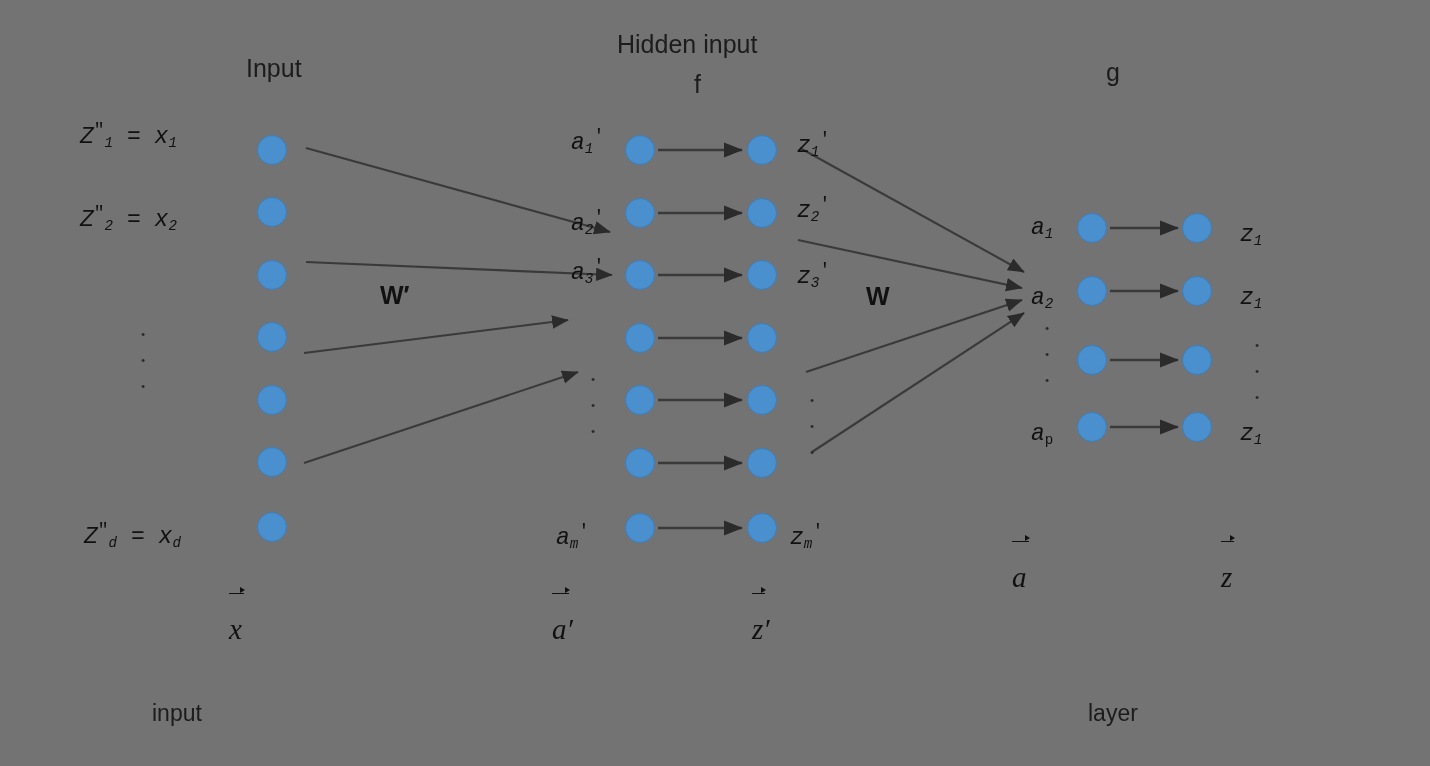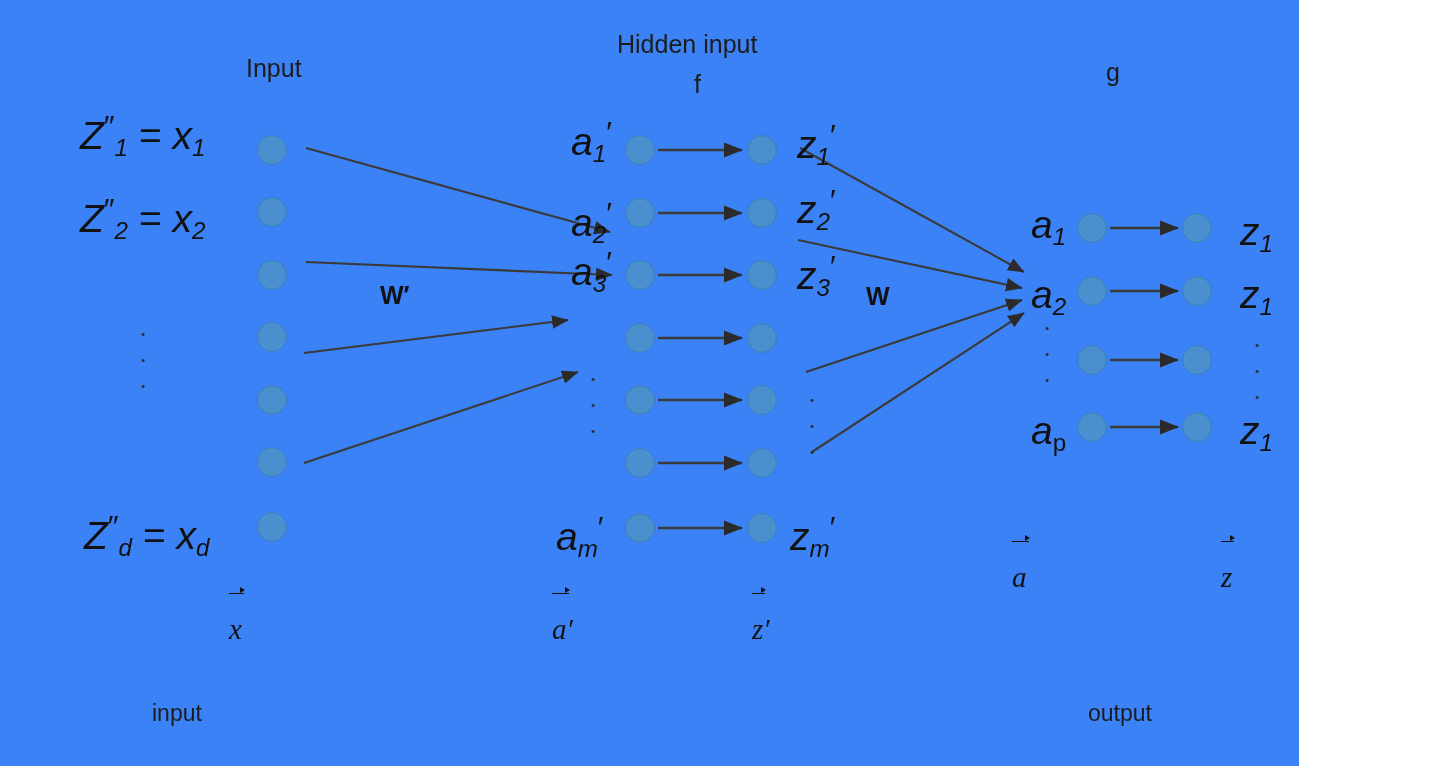--- a/index.html
+++ b/index.html
@@ -5,23 +5,23 @@
   html, body {
     margin: 0;
     padding: 0;
     background: #ffffff;
   }
   body {
     font-family: "Liberation Sans", sans-serif;
   }
   #canvas {
     position: relative;
-    width: 1299px;
+    width: 1430px;
     height: 766px;
-    background: #3b82f6;
+    background: #737373;
     overflow: hidden;
   }
   #edges {
     position: absolute;
     left: 0;
     top: 0;
     width: 1430px;
     height: 766px;
   }
   .node {
@@ -43,24 +43,25 @@
     font-family: "Liberation Sans", sans-serif;
     font-size: 25px;
     color: #1c1c1c;
   }
   .foot {
     font-family: "Liberation Sans", sans-serif;
     font-size: 23px;
     color: #1c1c1c;
   }
   .math {
-    font-family: Liberation Sans, sans-serif;
+    font-family: Liberation Mono, monospace;
     font-style: italic;
-    font-size: 39px;
+    font-size: 23px;
     color: #111111;
+    margin-top: 12px;
   }
   .mathb {
     font-family: "Liberation Sans", sans-serif;
     font-weight: bold;
     font-size: 25px;
     font-style: normal;
     color: #111111;
   }
   .math sub {
     font-size: 0.62em;
@@ -314,15 +315,15 @@
     <span class="arr">z</span><span>′</span>
   </div>
   <div class="vec" style="left:1012px; top:561px;">
     <span class="arr">a</span>
   </div>
   <div class="vec" style="left:1221px; top:561px;">
     <span class="arr">z</span>
   </div>
 
   <div class="lbl foot" style="left:152px; top:702px;">input</div>
-  <div class="lbl foot" style="left:1088px; top:702px;">output</div>
+  <div class="lbl foot" style="left:1088px; top:702px;">layer</div>
 
 </div>
 
 </body></html>

